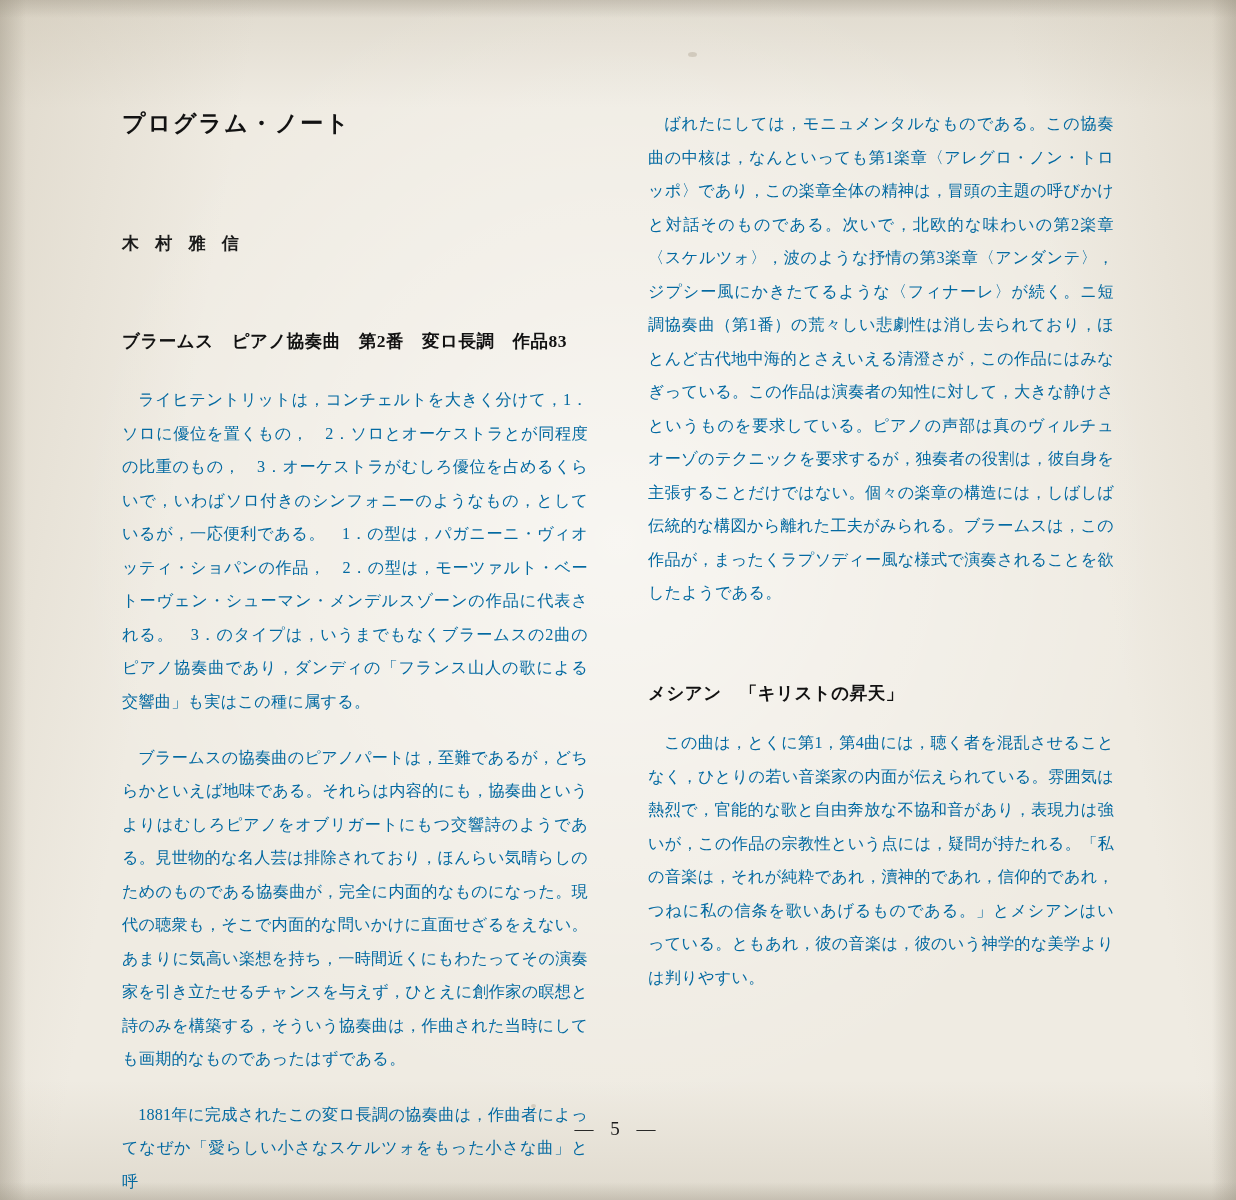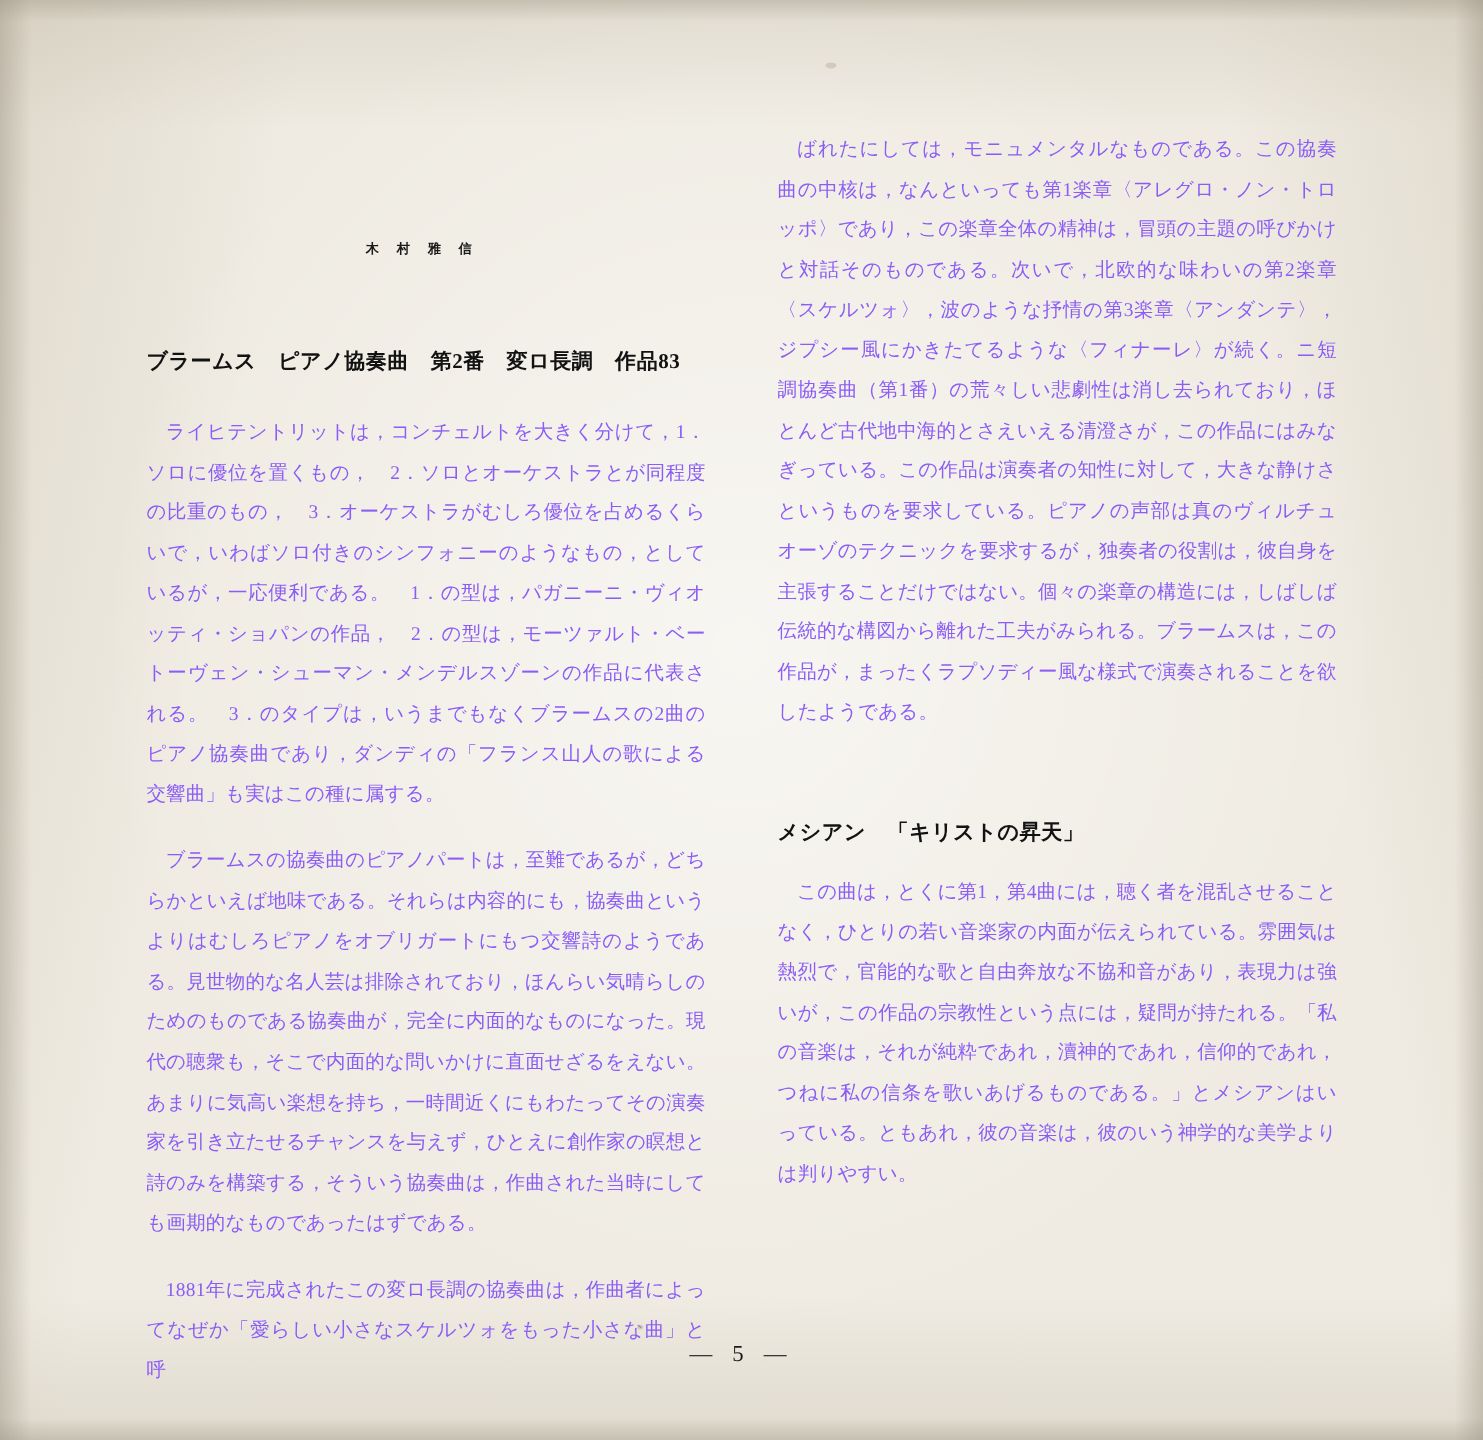--- a/index.html
+++ b/index.html
@@ -52,22 +52,22 @@
 
   .doc-title {
     font-size: 23px;
     font-weight: bold;
     letter-spacing: 2px;
     line-height: 1.4;
     margin: 0 0 0 0;
     color: #121212;
   }
   .author {
-    text-align: center;
-    font-size: 11px;
+    text-align: left;
+    font-size: 17px;
     letter-spacing: 6px;
     font-weight: bold;
     margin-top: 92px;
     padding-right: 6px;
     color: #1a1a1a;
   }
   .section-heading {
     font-size: 17.5px;
     font-weight: bold;
     letter-spacing: 0.5px;
@@ -80,21 +80,21 @@
     margin-bottom: 22px;
   }
   p.body {
     font-size: 16.2px;
     line-height: 2.07;
     margin: 0 0 22px 0;
     text-indent: 1em;
     text-align: justify;
     text-justify: inter-character;
     letter-spacing: 0.2px;
-    color: #8b5cf6;
+    color: #0369a1;
   }
 
   .right-first {
     margin-top: 0;
   }
   .page-number {
     position: absolute;
     left: 0;
     top: 1118px;
     width: 1236px;
@@ -136,20 +136,21 @@
 </style>
 </head>
 <body>
 
 <div class="page">
   <div class="paper-texture"></div>
 
   <div class="content">
 
     <div class="col col-left">
+      <h1 class="doc-title">プログラム・ノート</h1>
 
       <div class="author">木 村 雅 信</div>
 
       <h2 class="section-heading">ブラームス　ピアノ協奏曲　第2番　変ロ長調　作品83</h2>
 
       <p class="body">ライヒテントリットは，コンチェルトを大きく分けて，1．ソロに優位を置くもの，　2．ソロとオーケストラとが同程度の比重のもの，　3．オーケストラがむしろ優位を占めるくらいで，いわばソロ付きのシンフォニーのようなもの，としているが，一応便利である。　1．の型は，パガニーニ・ヴィオッティ・ショパンの作品，　2．の型は，モーツァルト・ベートーヴェン・シューマン・メンデルスゾーンの作品に代表される。　3．のタイプは，いうまでもなくブラームスの2曲のピアノ協奏曲であり，ダンディの「フランス山人の歌による交響曲」も実はこの種に属する。</p>
       <p class="body">ブラームスの協奏曲のピアノパートは，至難であるが，どちらかといえば地味である。それらは内容的にも，協奏曲というよりはむしろピアノをオブリガートにもつ交響詩のようである。見世物的な名人芸は排除されており，ほんらい気晴らしのためのものである協奏曲が，完全に内面的なものになった。現代の聴衆も，そこで内面的な問いかけに直面せざるをえない。あまりに気高い楽想を持ち，一時間近くにもわたってその演奏家を引き立たせるチャンスを与えず，ひとえに創作家の瞑想と詩のみを構築する，そういう協奏曲は，作曲された当時にしても画期的なものであったはずである。</p>
       <p class="body">1881年に完成されたこの変ロ長調の協奏曲は，作曲者によってなぜか「愛らしい小さなスケルツォをもった小さな曲」と呼</p>
     </div>
 

